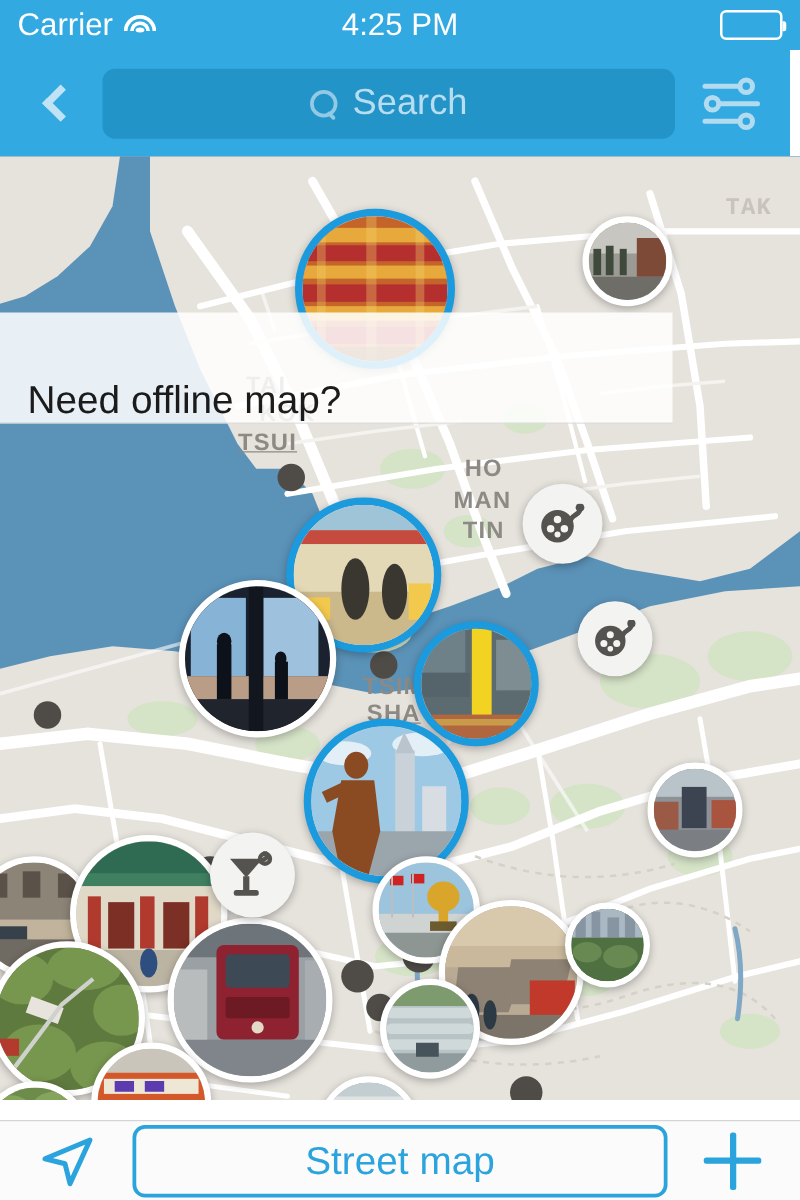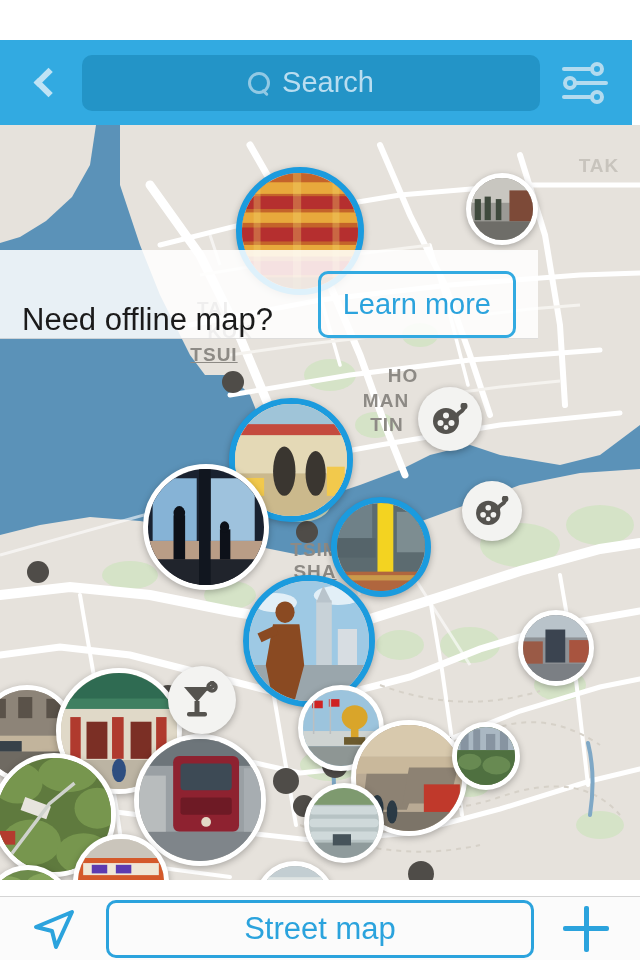--- a/index.html
+++ b/index.html
@@ -128,20 +128,34 @@
   .add-button::before, .add-button::after { content: ""; position: absolute;
     background: #2ba3dd; border-radius: 2px; }
   .add-button::before { width: 46px; height: 5px; }
   .add-button::after { width: 5px; height: 46px; }
 </style>
 </head>
 <body>
 
 <div id="app">
 
+  <div class="status-bar">
+    <div class="status-left">
+      <span class="carrier-text">Carrier</span>
+      <span class="wifi-icon">
+          <i></i>
+          <i></i>
+          <i></i>
+        </span>
+    </div>
+    <div class="status-center">4:25 PM</div>
+    <div class="status-right">
+      <span class="battery"><span class="fill"></span></span>
+    </div>
+  </div>
 
   <div class="nav-bar">
     <div class="back-button">
       <span class="chev-left"></span>
     </div>
     <div class="search-field">
       <div class="search-inner">
         <span class="search-glass"></span>
         <span class="search-placeholder">Search</span>
       </div>
@@ -245,26 +259,26 @@
           <line x1="340" y1="420" x2="360" y2="470"></line>
           <line x1="220" y1="140" x2="210" y2="110"></line>
         </g>
       </svg>
 
       
       <div>
         <div class="map-label" style="left:178px;top:173px;width:70px;">TAI</div>
         <div class="map-label" style="left:190px;top:196px;width:80px;">KOK</div>
         <div class="map-label" style="left:174px;top:219px;width:80px;text-decoration:underline;">TSUI</div>
-        <div class="map-label" style="left:366px;top:240px;width:74px;">HO</div>
+        <div class="map-label" style="left:350px;top:240px;width:74px;">HO</div>
         <div class="map-label" style="left:346px;top:265px;width:80px;">MAN</div>
         <div class="map-label" style="left:350px;top:289px;width:74px;">TIN</div>
         <div class="map-label" style="left:278px;top:414px;width:74px;">TSIM</div>
         <div class="map-label" style="left:278px;top:436px;width:74px;text-decoration:underline;">SHA</div>
-        <div class="map-label" style="left:566px;top:30px;width:66px;color:#c8c4bd;">TAK</div>
+        <div class="map-label" style="left:566px;top:30px;width:66px;color:#c8c4bd;font-family:Liberation Mono, monospace;">TAK</div>
         <div class="map-label" style="left:410px;top:610px;width:110px;font-size:23px;color:#57544f;">HAPPY</div>
         <div class="map-label-big" style="left:245px;top:495px;">ong</div>
       </div>
 
       
       <div>
         <div class="map-dot" style="left:222px;top:246px;width:22px;height:22px;"></div>
         <div class="map-dot" style="left:312px;top:317px;width:24px;height:24px;"></div>
         <div class="map-dot" style="left:296px;top:396px;width:22px;height:22px;"></div>
         <div class="map-dot" style="left:27px;top:436px;width:22px;height:22px;"></div>
@@ -607,21 +621,20 @@
           <rect x="5" y="31" width="20" height="4.5" rx="2" fill="#55534f"></rect>
           <path d="M22,8 C30,8 34,4 30,1" stroke="#55534f" stroke-width="3.5" fill="none" stroke-linecap="round"></path>
           <circle cx="30" cy="6" r="4" fill="none" stroke="#55534f" stroke-width="3.5"></circle>
         </svg>
       </div>
 
     </div>
 
     <div class="banner">
       <span class="banner-text">Need offline map?</span>
-      <button class="learn-more">Learn more</button>
     </div>
   </div>
 
   <div class="bottom-bar">
     <div class="locate-button">
       <svg width="48" height="48" viewBox="0 0 48 48">
         <path d="M6,22 L42,7 L26,42 L22,26 Z" fill="none" stroke="#2ba3dd" stroke-width="4" stroke-linejoin="round"></path>
       </svg>
     </div>
     <button class="street-map-button">Street map</button>

